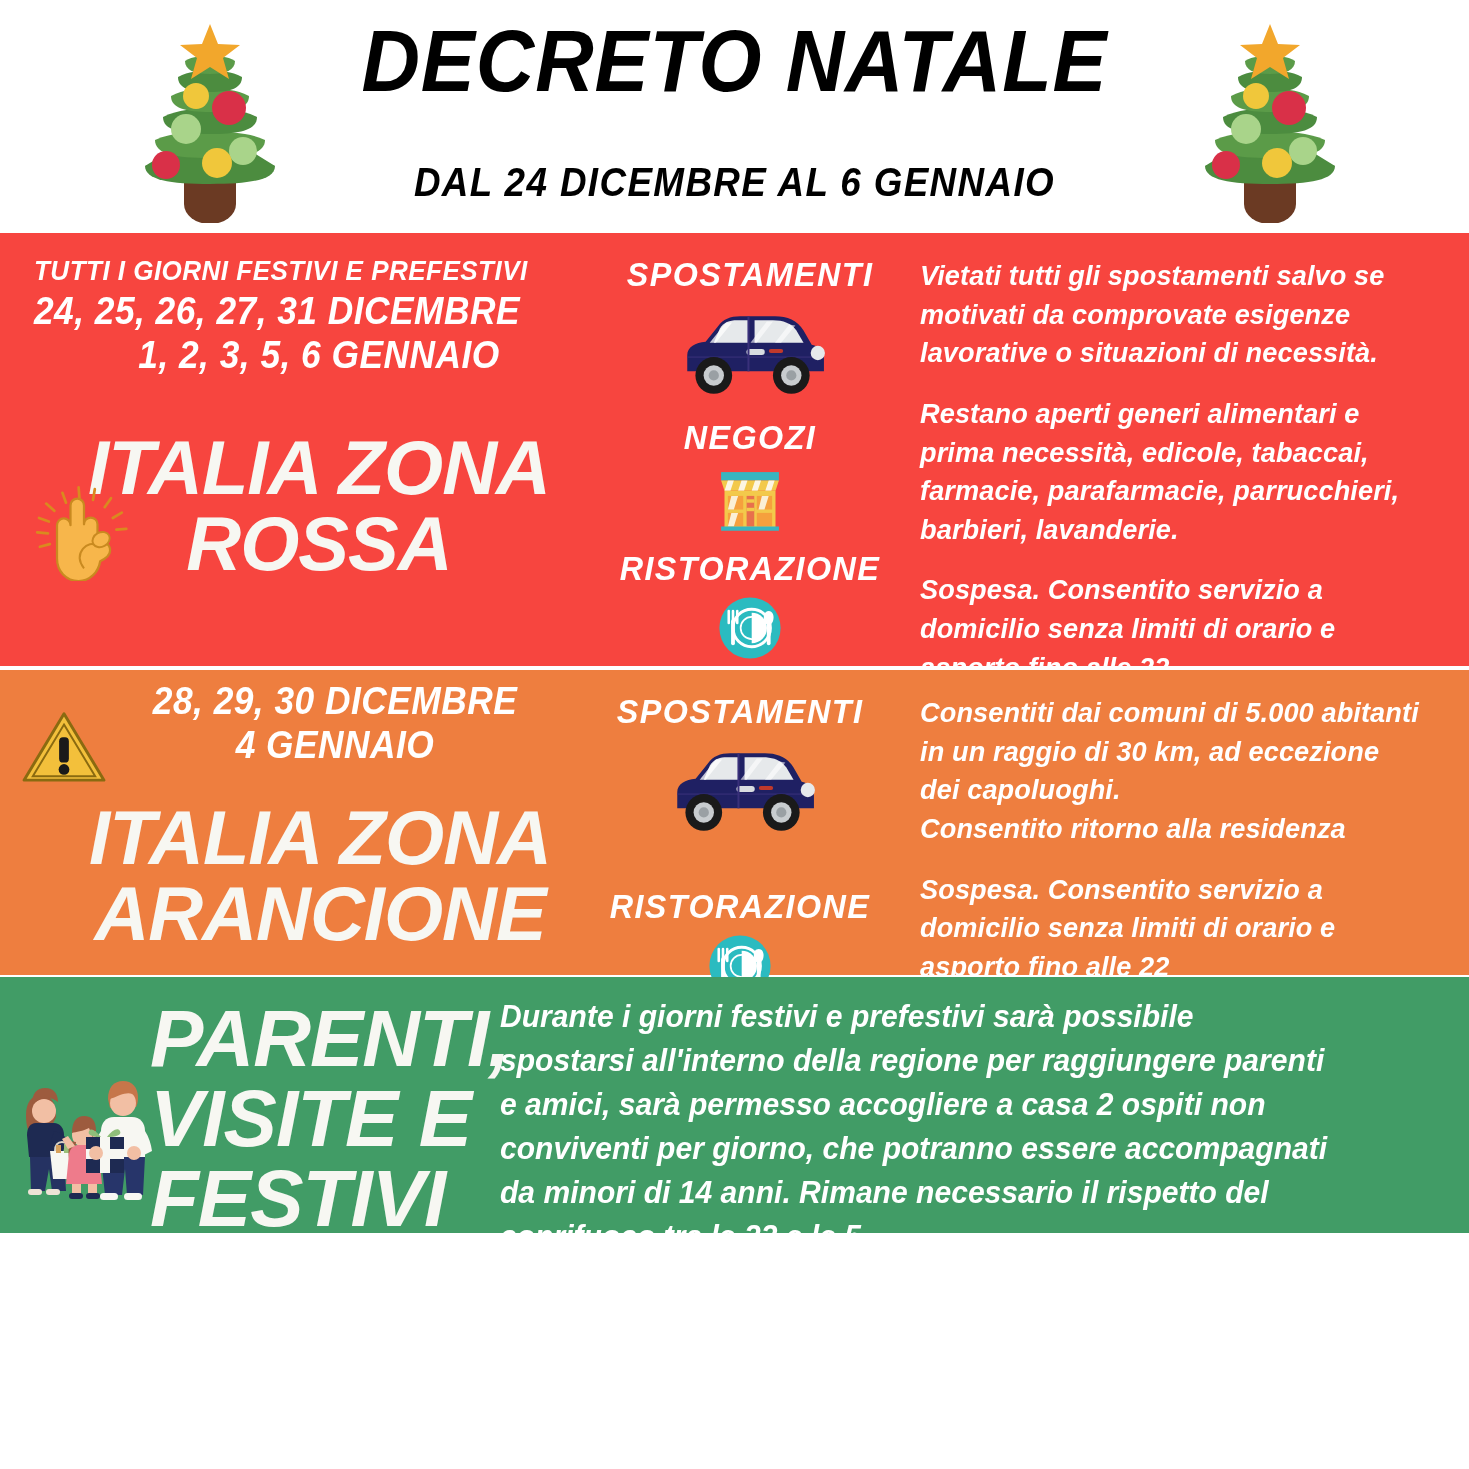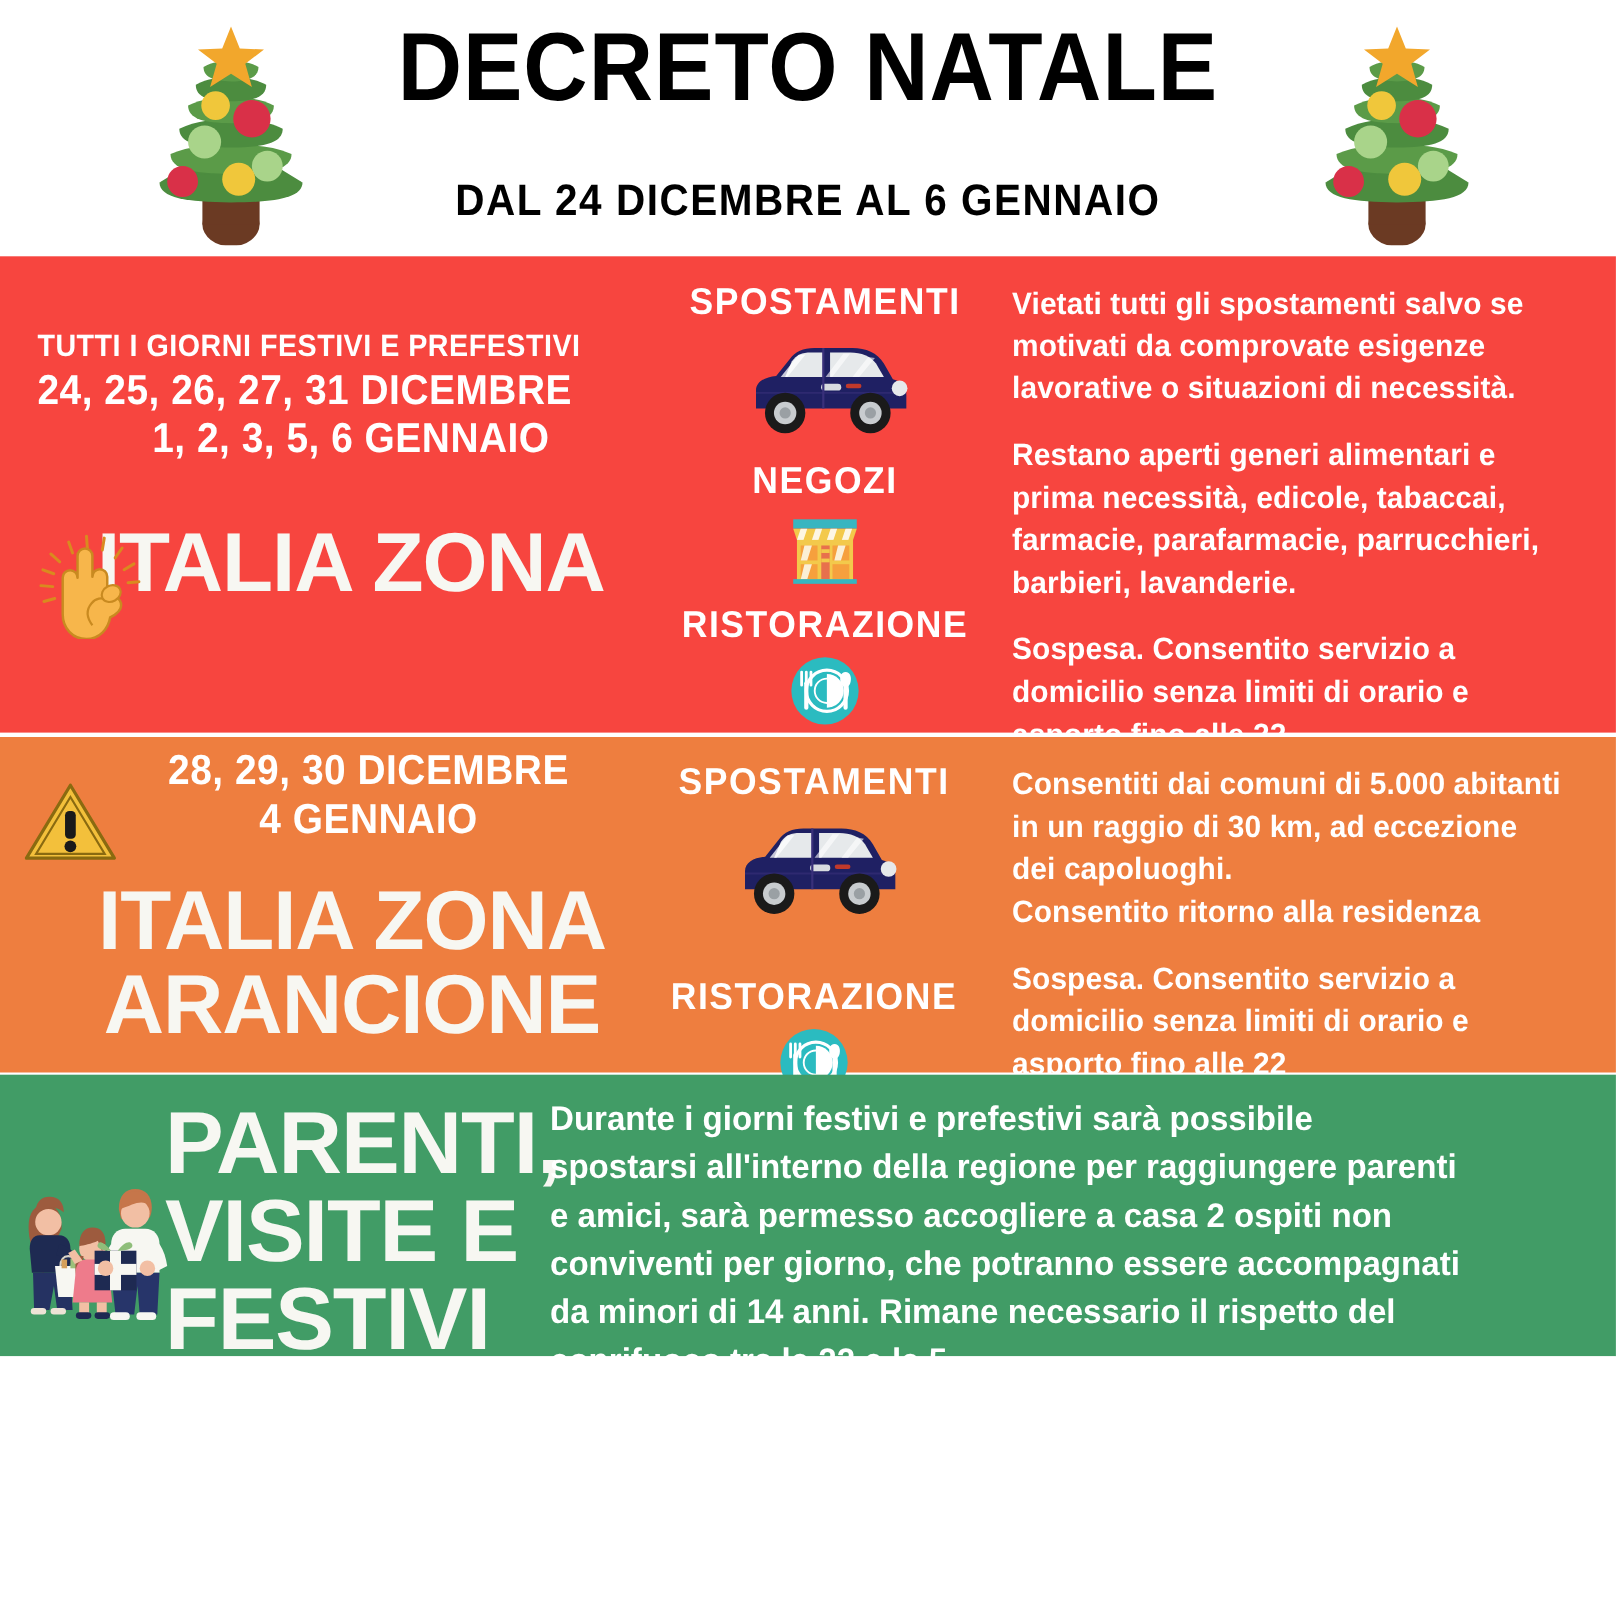--- a/index.html
+++ b/index.html
@@ -12,20 +12,21 @@
     height: 1469px;
     font-family: "Liberation Sans", sans-serif;
     overflow: hidden;
     position: relative;
   }
   .poster {
     width: 1469px;
     height: 1469px;
     position: relative;
     background: #ffffff;
+    font-style: italic;
   }
 
   
   .header {
     position: absolute;
     left: 0; top: 0;
     width: 1469px; height: 235px;
     background: #ffffff;
   }
   .title-main {
@@ -208,26 +209,27 @@
         <circle cx="61" cy="121" r="15" fill="#A9D48A"></circle>
         <circle cx="118" cy="143" r="14" fill="#A9D48A"></circle>
         <circle cx="92" cy="155" r="15" fill="#F0C73B"></circle>
         <circle cx="41" cy="157" r="14" fill="#D93048"></circle>
       </svg>
     </div>
   </div>
 
   <div class="band band-red">
 
-    <div class="col-left" style="left:34px; top:22px; width:570px;margin-top:44px;">
+    <div class="col-left" style="left:34px; top:22px; width:570px;">
       <div class="dates-small">TUTTI I GIORNI FESTIVI E PREFESTIVI</div>
       <div class="dates-big" style="margin-top:4px;">24, 25, 26, 27, 31 DICEMBRE</div>
       <div class="dates-big center" style="margin-top:1px;">1, 2, 3, 5, 6 GENNAIO</div>
 
       <div class="zone-title" style="margin-top:54px;">ITALIA ZONA</div>
+      <div class="zone-title">ROSSA</div>
     </div>
 
     <div style="position:absolute; left:30px; top:240px;">
       <svg viewBox="0 0 120 120" width="108" height="108">
         <g stroke="#D98A1F" stroke-width="3" stroke-linecap="round">
           <line x1="18" y1="34" x2="27" y2="42"></line>
           <line x1="10" y1="50" x2="21" y2="54"></line>
           <line x1="8" y1="66" x2="20" y2="67"></line>
           <line x1="11" y1="82" x2="22" y2="79"></line>
           <line x1="36" y1="22" x2="40" y2="33"></line>

